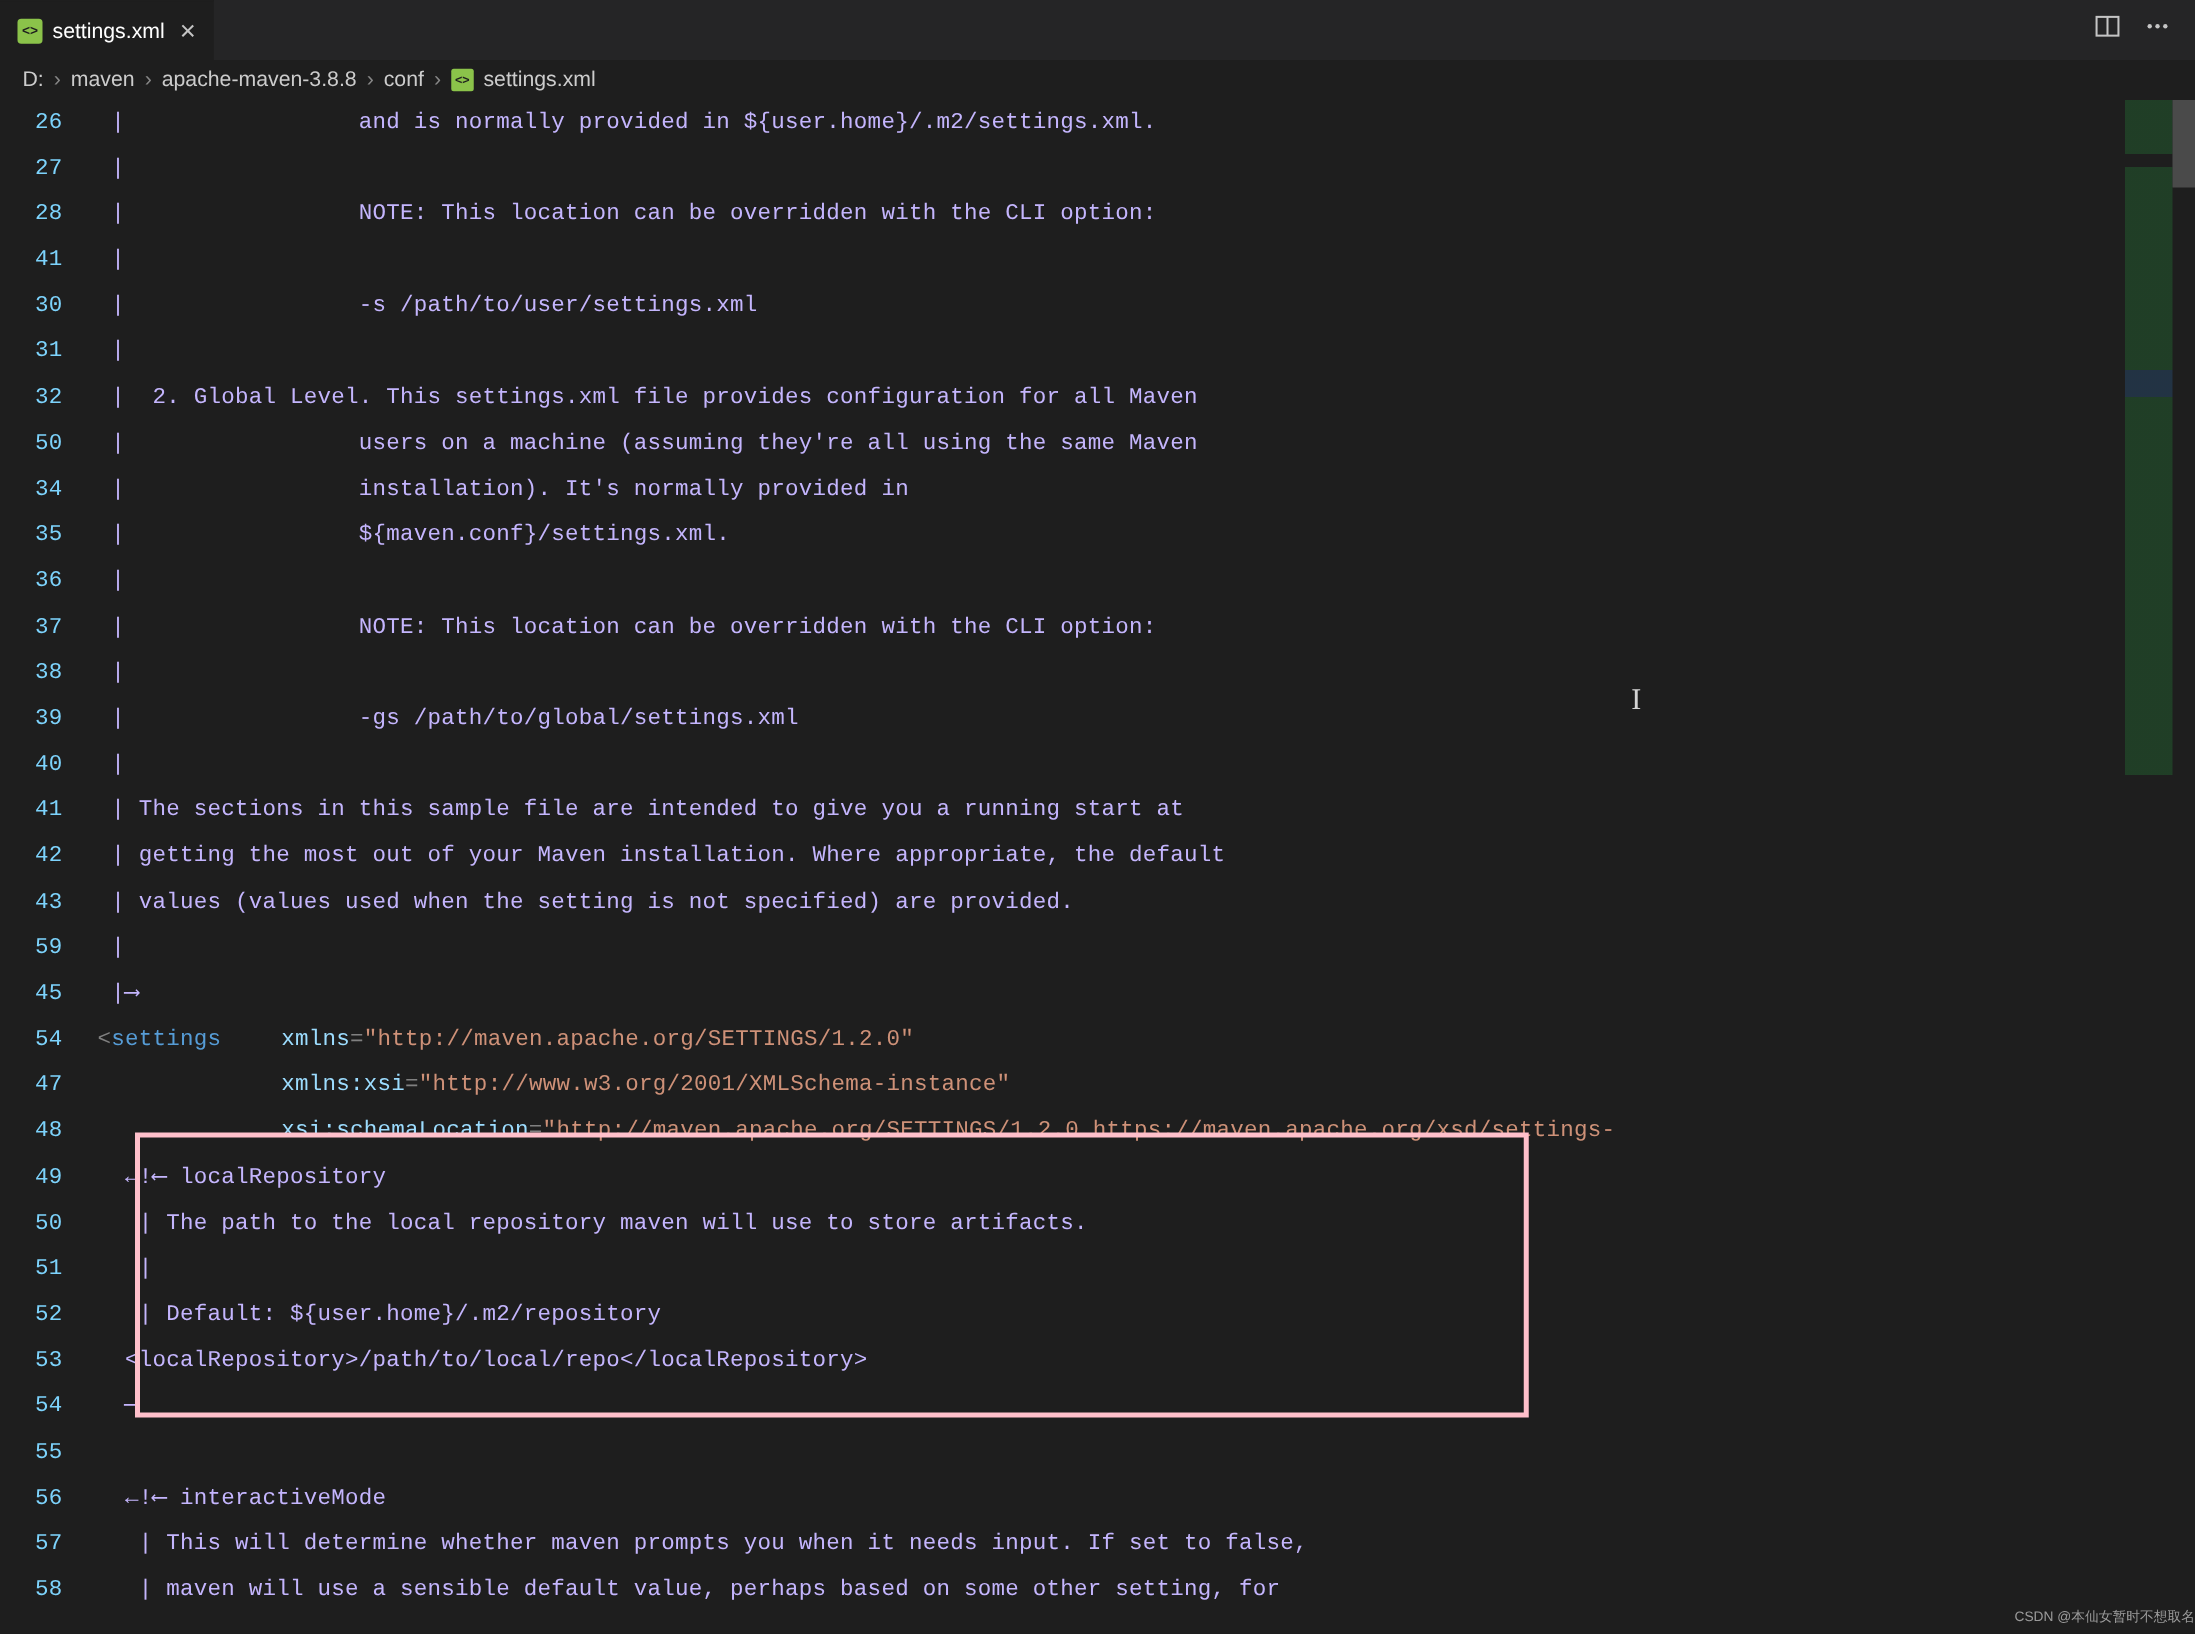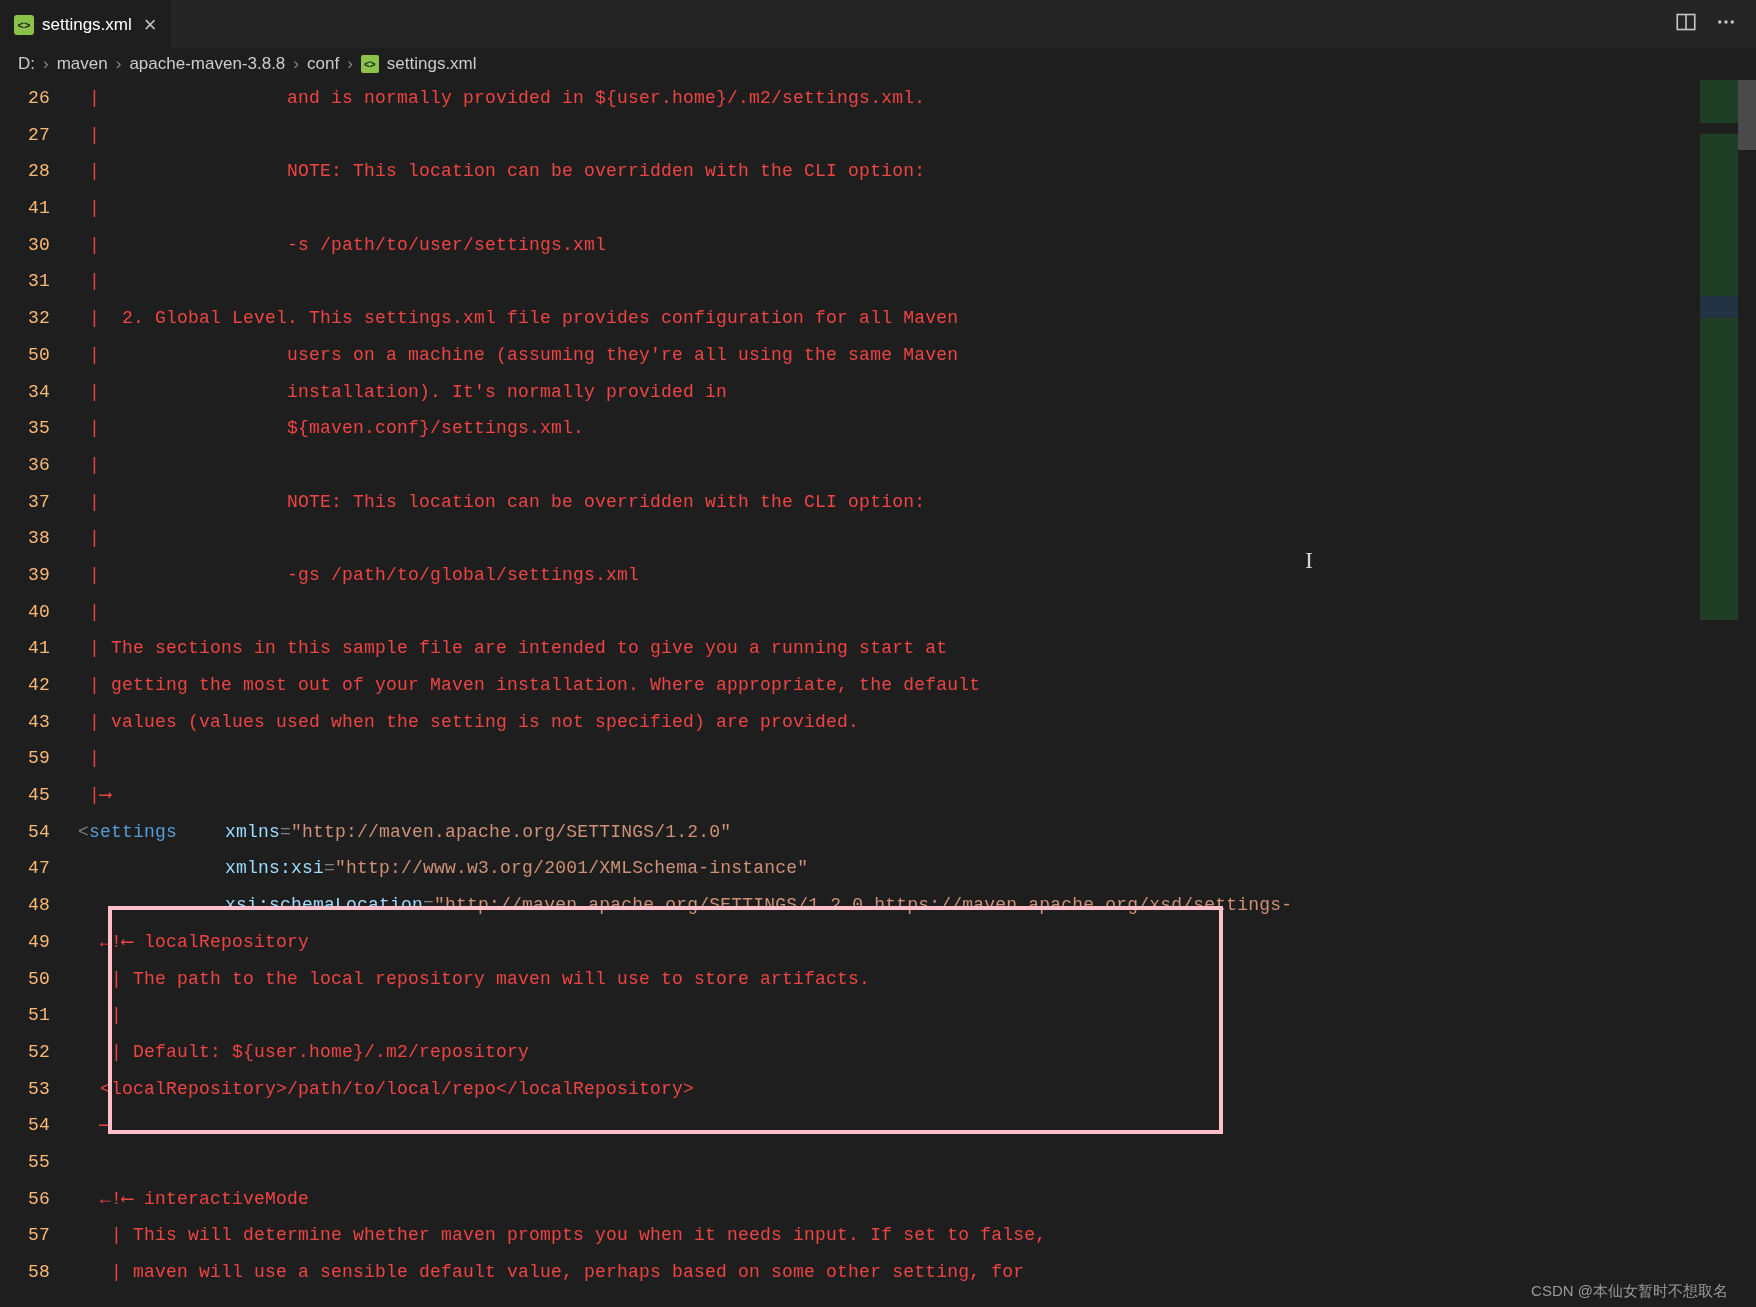--- a/index.html
+++ b/index.html
@@ -12,36 +12,36 @@
 .tabs { display:flex; height:100%; }
 .tab { display:flex; align-items:center; gap:8px; padding:0 14px; background:#1e1e1e; border-top:1px solid #1e1e1e; font-family:-apple-system,Segoe UI,sans-serif; font-size:17px; color:#ffffff; }
 .xml-icon { width:20px; height:20px; display:flex; align-items:center; justify-content:center; background:#8bc34a; border-radius:3px; color:#1e1e1e; font-size:11px; font-weight:700; font-family:sans-serif; }
 .tab .close { color:#c5c5c5; font-size:22px; line-height:1; cursor:pointer; margin-left:4px; }
 .tabactions { display:flex; gap:20px; padding-right:20px; color:#c5c5c5; }
 .tabactions svg { width:20px; height:20px; }
 .breadcrumbs { height:32px; display:flex; align-items:center; gap:8px; padding:0 18px; background:#1e1e1e; font-family:-apple-system,Segoe UI,sans-serif; font-size:17px; color:#cccccc; }
 .breadcrumbs .sep { color:#888; }
 .bc-icon { width:18px; height:18px; display:inline-flex; align-items:center; justify-content:center; background:#8bc34a; border-radius:2px; color:#1e1e1e; font-size:10px; font-weight:700; font-family:sans-serif; }
 .editor { position:relative; height:calc(100% - 80px); display:flex; }
-.gutter { width:78px; text-align:right; padding-right:28px; color:#fdba74; user-select:none; }
+.gutter { width:78px; text-align:right; padding-right:28px; color:#7dd3fc; user-select:none; }
 .code { flex:1; white-space:pre; overflow:hidden; }
 .row { height:36.7px; line-height:36.7px; letter-spacing:0.2px; }
-.c-comment { color:#ef4444; }
+.c-comment { color:#c4b5fd; }
 .c-delim   { color:#808080; }
 .c-tag     { color:#569cd6;font-family:Liberation Mono, monospace; }
 .c-attr    { color:#9cdcfe;margin-left:37px; }
 .c-str     { color:#ce9178; }
 .c-url     { color:#ce9178; }
 .c-text    { color:#d4d4d4; }
 .highlight-box { position:absolute; border:4px solid #ffc0cb; pointer-events:none; left:108px; top:826px; width:1115px; height:228px; }
 .minimap { position:absolute; right:0; top:80px; width:56px; height:540px; background:linear-gradient(#247a36 0 8%,#1e1e1e 8% 10%,#247a36 10% 40%,#2a5a8a 40% 44%,#247a36 44% 100%); opacity:.35; }
 .scrollbar-v { position:absolute; right:0; top:80px; width:18px; height:calc(100% - 80px); background:#1e1e1e; }
 .scroll-thumb { position:absolute; right:0; top:0; width:18px; height:70px; background:#4a4a4a; }
 .cursor-i { position:absolute; left:1305px; top:467px; color:#d4d4d4; font-size:24px; font-family:serif; pointer-events:none; }
-.watermark { position:absolute; right:28px; bottom:6px; font-family:sans-serif; font-size:15px; color:#9a9a9a; }
+.watermark { position:absolute; right:0; bottom:6px; font-family:sans-serif; font-size:11px; color:#9a9a9a; }
 </style>
 </head>
 <body>
 
 <div class="tabbar">
   <div class="tabs">
     <div class="tab">
       <span class="xml-icon">&lt;&gt;</span>
       <span>settings.xml</span>
       <span class="close">×</span>

